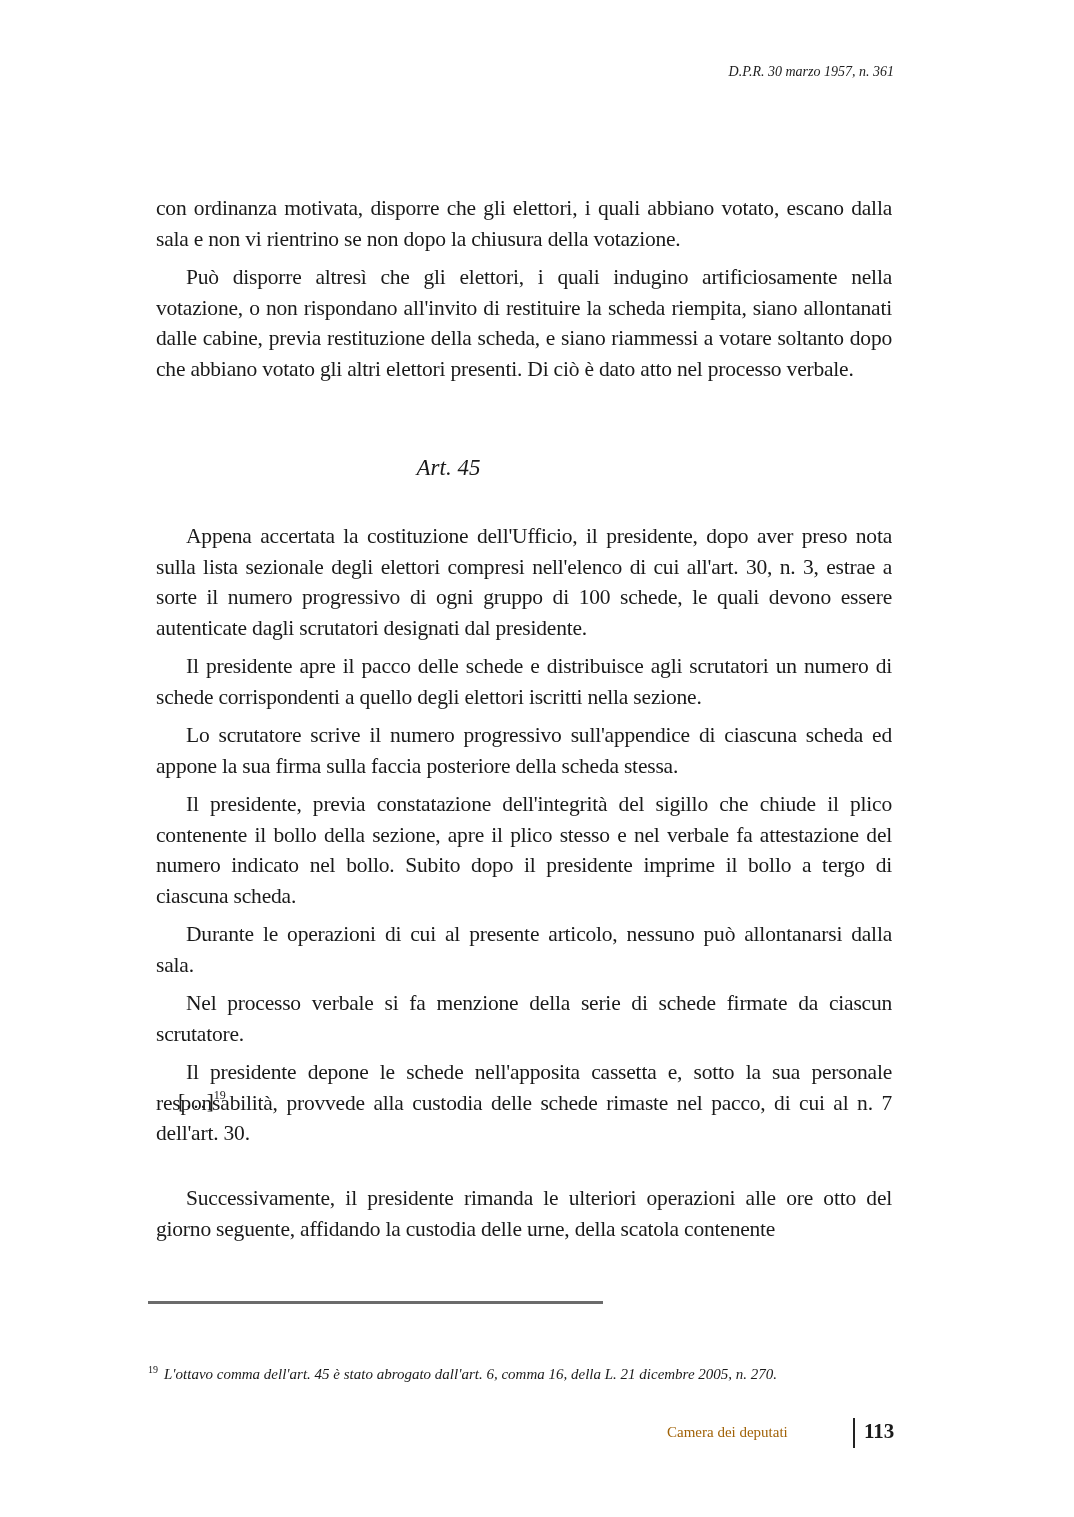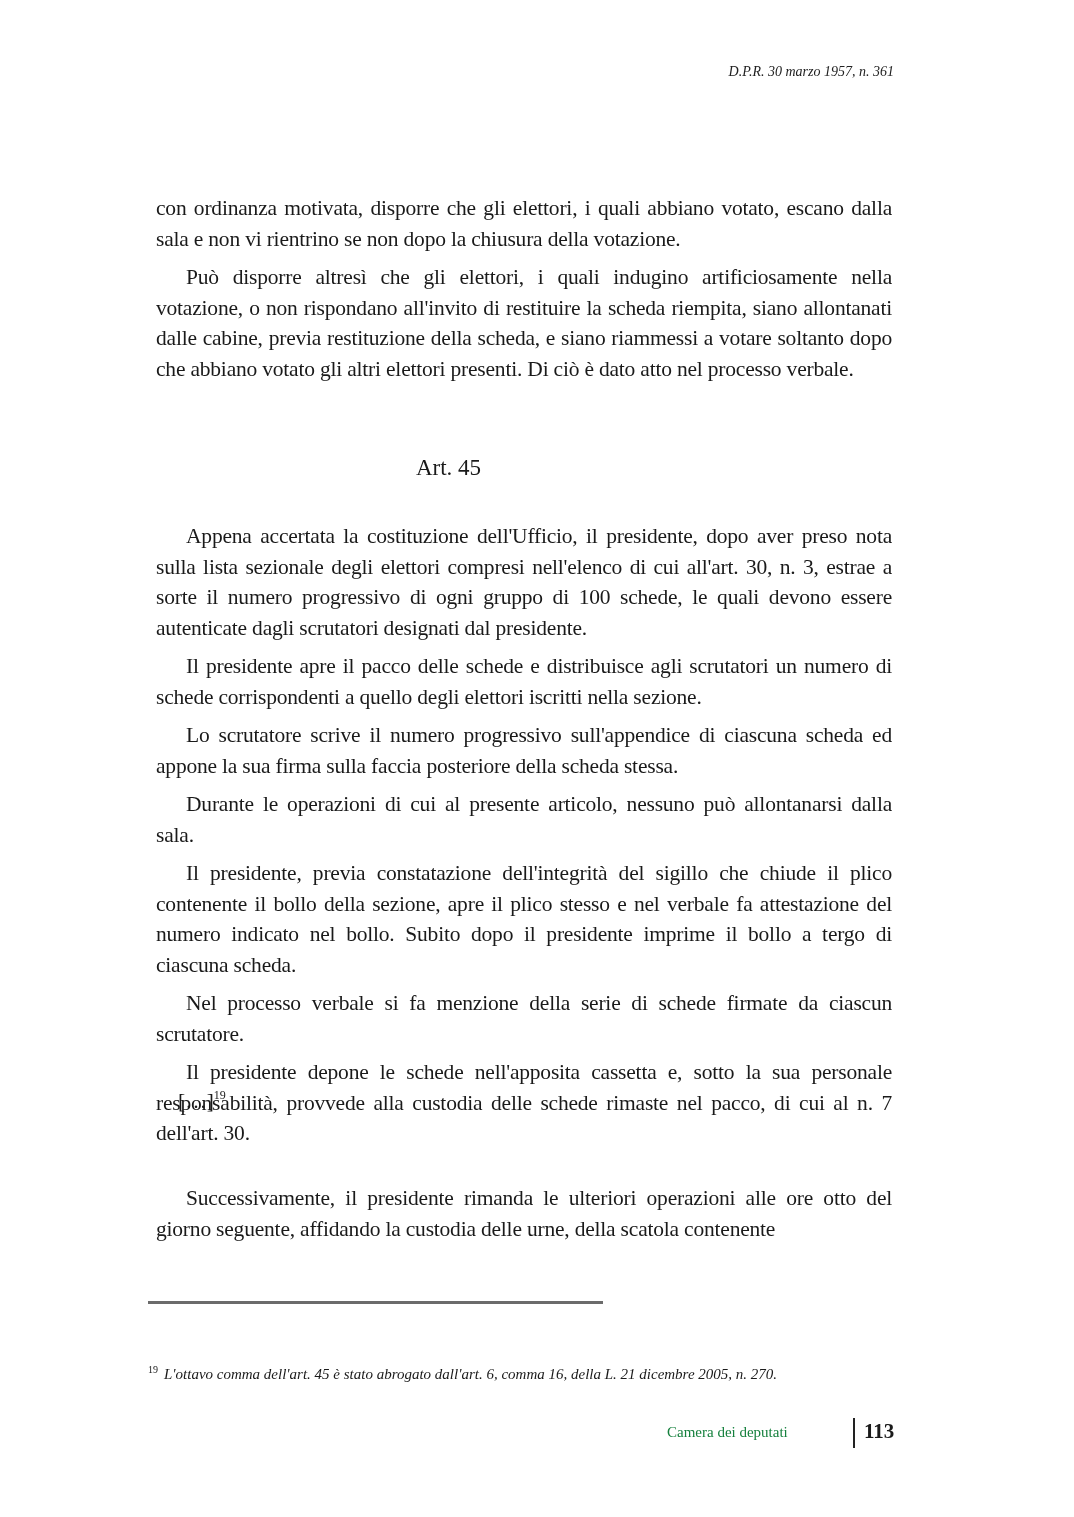--- a/index.html
+++ b/index.html
@@ -14,39 +14,39 @@
   .body-text {
     position: absolute; left: 148px; width: 752px;
     font-size: 21.5px; line-height: 30.5px; text-align: justify;
     letter-spacing: -0.2px;
   }
   .body-text p { margin: 8px; }
   .indent { text-indent: 30px; }
   #block1 { top: 185px; }
   .art-title {
     position: absolute; top: 455px; left: 0; width: 897px; text-align: center;
-    font-size: 23px;
+    font-style: italic; font-size: 23px;
   }
   #block2 { top: 513px; }
   .ellipsis {
     position: absolute; top: 1088px; left: 178px; font-size: 21.5px;
   }
   .ellipsis sup { font-size: 12px; vertical-align: 9px; }
   #block3 { top: 1175px; }
   .footnote-rule {
     position: absolute; top: 1301px; left: 148px; width: 455px; height: 3px;
     background: #6b6b6b;
   }
   .footnote {
     position: absolute; top: 1320px; left: 148px; width: 760px;
     font-size: 15px; font-style: italic; margin-top: 44px;
   }
   .footnote .fn-num { font-style: normal; font-size: 10px; vertical-align: 6px; margin-right: 6px; }
   .footer-label {
-    position: absolute; top: 1424px; left: 667px; font-size: 15px; color: #15803d;
+    position: absolute; top: 1424px; left: 667px; font-size: 15px; color: #a16207;
   }
   .footer-sep {
     position: absolute; top: 1418px; left: 853px; width: 2px; height: 30px; background: #222;
   }
   .page-number {
     position: absolute; top: 1419px; left: 864px; font-size: 21px; font-weight: bold;
   }
 </style>
 </head>
 <body>
@@ -57,22 +57,22 @@
   <p>con ordinanza motivata, disporre che gli elettori, i quali abbiano votato, escano dalla sala e non vi rientrino se non dopo la chiusura della votazione.</p>
   <p class="indent">Può disporre altresì che gli elettori, i quali indugino artificiosamente nella votazione, o non rispondano all'invito di restituire la scheda riempita, siano allontanati dalle cabine, previa restituzione della scheda, e siano riammessi a votare soltanto dopo che abbiano votato gli altri elettori presenti. Di ciò è dato atto nel processo verbale.</p>
 </div>
 
 <div class="art-title">Art. 45</div>
 
 <div class="body-text" id="block2">
   <p class="indent">Appena accertata la costituzione dell'Ufficio, il presidente, dopo aver preso nota sulla lista sezionale degli elettori compresi nell'elenco di cui all'art. 30, n. 3, estrae a sorte il numero progressivo di ogni gruppo di 100 schede, le quali devono essere autenticate dagli scrutatori designati dal presidente.</p>
   <p class="indent">Il presidente apre il pacco delle schede e distribuisce agli scrutatori un numero di schede corrispondenti a quello degli elettori iscritti nella sezione.</p>
   <p class="indent">Lo scrutatore scrive il numero progressivo sull'appendice di ciascuna scheda ed appone la sua firma sulla faccia posteriore della scheda stessa.</p>
+  <p class="indent">Il presidente, previa constatazione dell'integrità del sigillo che chiude il plico contenente il bollo della sezione, apre il plico stesso e nel verbale fa attestazione del numero indicato nel bollo. Subito dopo il presidente imprime il bollo a tergo di ciascuna scheda.</p>
   <p class="indent">Durante le operazioni di cui al presente articolo, nessuno può allontanarsi dalla sala.</p>
-  <p class="indent">Il presidente, previa constatazione dell'integrità del sigillo che chiude il plico contenente il bollo della sezione, apre il plico stesso e nel verbale fa attestazione del numero indicato nel bollo. Subito dopo il presidente imprime il bollo a tergo di ciascuna scheda.</p>
   <p class="indent">Nel processo verbale si fa menzione della serie di schede firmate da ciascun scrutatore.</p>
   <p class="indent">Il presidente depone le schede nell'apposita cassetta e, sotto la sua personale responsabilità, provvede alla custodia delle schede rimaste nel pacco, di cui al n. 7 dell'art. 30.</p>
 </div>
 
 <div class="ellipsis">
   <span>[…]</span><sup>19</sup>
 </div>
 
 <div class="body-text" id="block3">
   <p class="indent">Successivamente, il presidente rimanda le ulteriori operazioni alle ore otto del giorno seguente, affidando la custodia delle urne, della scatola contenente</p>

